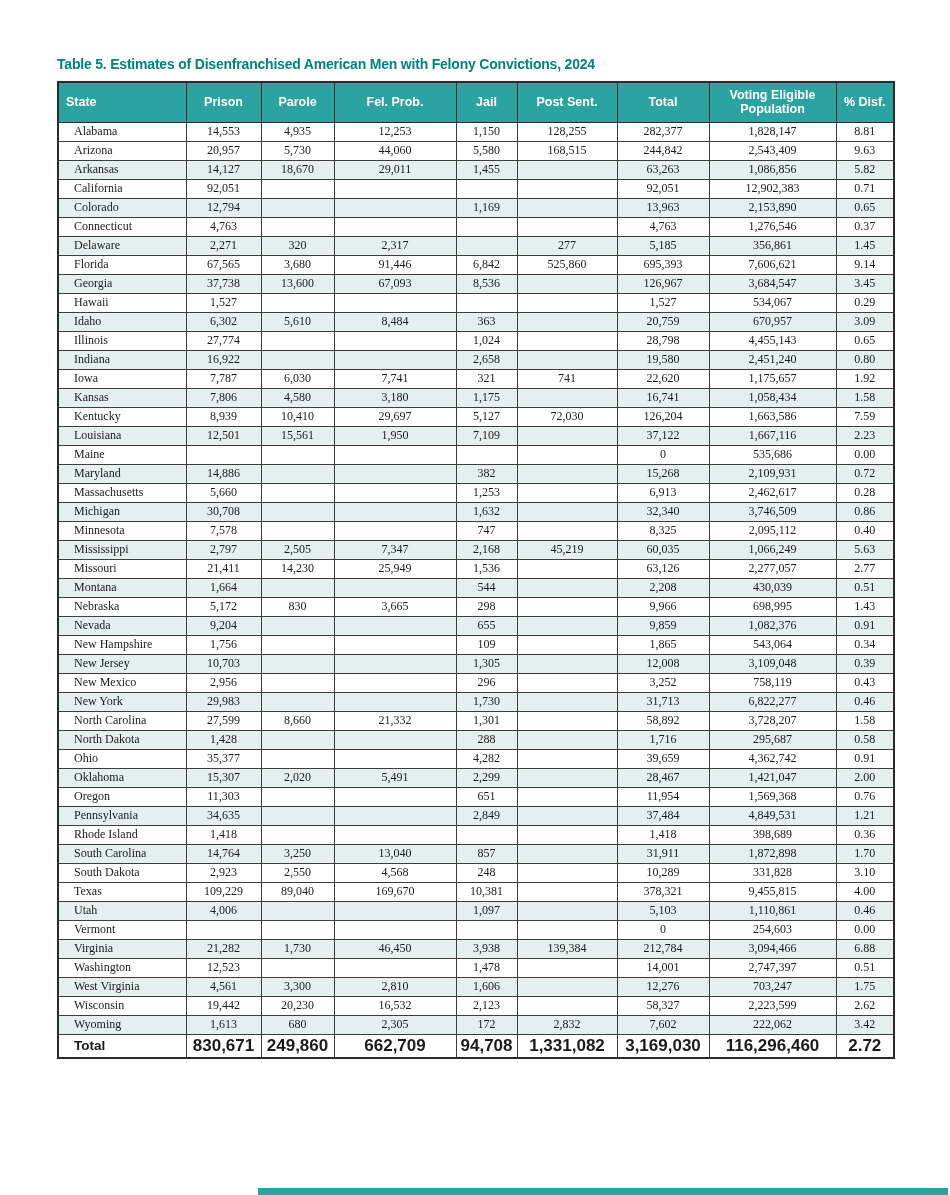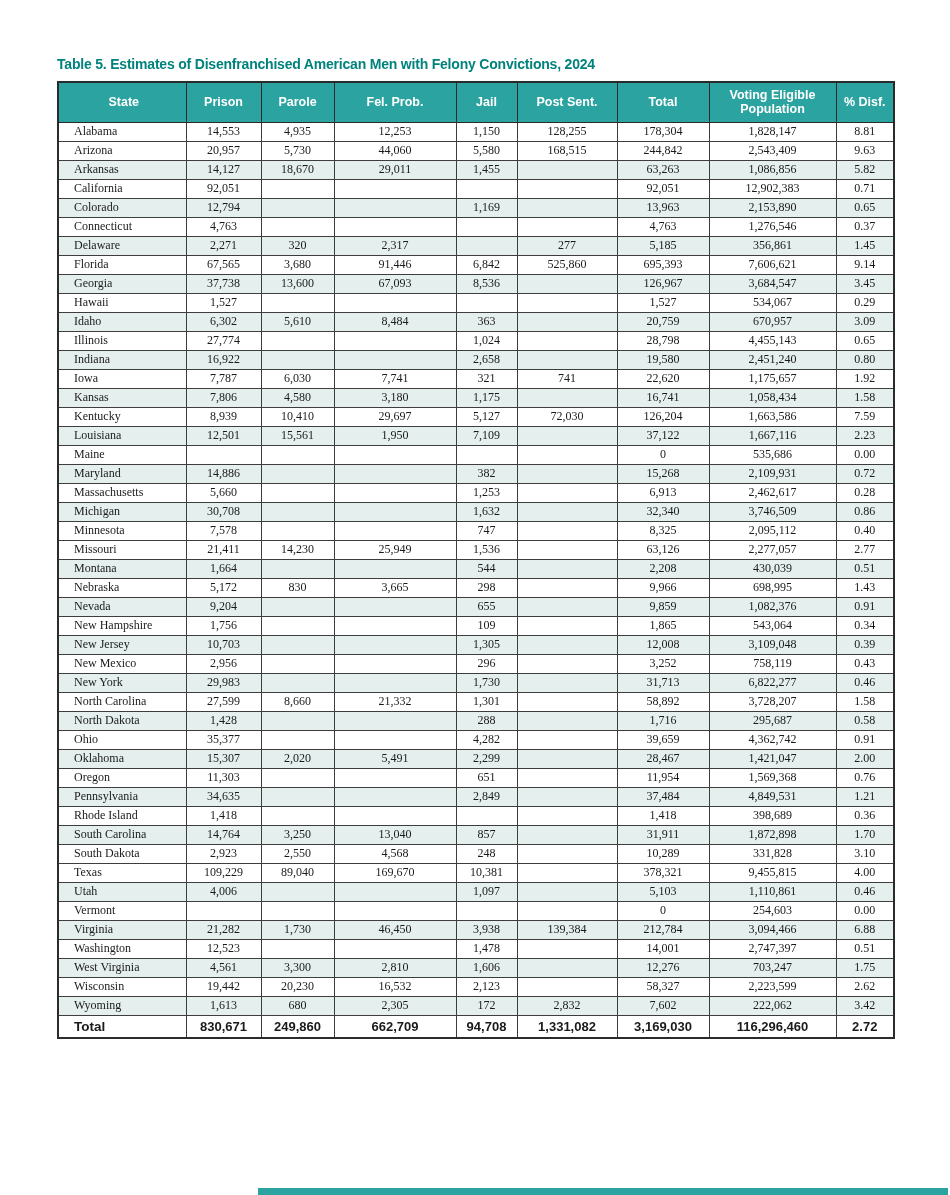--- a/index.html
+++ b/index.html
@@ -36,39 +36,39 @@
     font-family: "Liberation Sans", sans-serif;
     font-weight: bold;
     font-size: 12.5px;
     height: 40px;
     text-align: center;
     vertical-align: middle;
     padding: 2px 4px;
     border: 1px solid #2b2b2b;
     line-height: 1.15;
   }
-  table.data-table th.col-state { text-align: center; padding-left: 7px; }
+  table.data-table th.col-state { text-align: left; padding-left: 7px; }
   table.data-table td {
     font-family: "Liberation Serif", serif;
     font-size: 12px;
     color: #1a1a1a;
     height: 19px;
     padding: 1px 4px;
     border: 1px solid #3d3d3d;
     text-align: center;
     vertical-align: middle;
     white-space: nowrap;
     overflow: hidden;
   }
   table.data-table td.state-cell { text-align: left; padding-left: 15px; }
   table.data-table tbody tr.shaded td { background: var(--shaded-bg, #e4efee); }
   table.data-table tr.total-row td {
     font-family: "Liberation Sans", sans-serif;
     font-weight: bold;
-    font-size: 13px;
+    font-size: 17px;
     height: 23px;
     background: #ffffff;
     border-top: 1.5px solid #2b2b2b;
   }
   table.data-table tr.total-row td.state-cell { font-size: 13.5px; }
   .footer-bar {
     position: absolute;
     left: 258px; top: 1188px;
     width: 690px; height: 7px;
     background: var(--footer-bar, #2ba3a0);
@@ -106,21 +106,21 @@
       </tr>
     </thead>
     <tbody>
         <tr>
           <td class="state-cell">Alabama</td>
           <td>14,553</td>
           <td>4,935</td>
           <td>12,253</td>
           <td>1,150</td>
           <td>128,255</td>
-          <td>178,304</td>
+          <td>282,377</td>
           <td>1,828,147</td>
           <td>8.81</td>
         </tr>
         <tr>
           <td class="state-cell">Arizona</td>
           <td>20,957</td>
           <td>5,730</td>
           <td>44,060</td>
           <td>5,580</td>
           <td>168,515</td>
@@ -340,20 +340,31 @@
         <tr>
           <td class="state-cell">Minnesota</td>
           <td>7,578</td>
           <td></td>
           <td></td>
           <td>747</td>
           <td></td>
           <td>8,325</td>
           <td>2,095,112</td>
           <td>0.40</td>
+        </tr>
+        <tr class="shaded">
+          <td class="state-cell">Mississippi</td>
+          <td>2,797</td>
+          <td>2,505</td>
+          <td>7,347</td>
+          <td>2,168</td>
+          <td>45,219</td>
+          <td>60,035</td>
+          <td>1,066,249</td>
+          <td>5.63</td>
         </tr>
         <tr>
           <td class="state-cell">Missouri</td>
           <td>21,411</td>
           <td>14,230</td>
           <td>25,949</td>
           <td>1,536</td>
           <td></td>
           <td>63,126</td>
           <td>2,277,057</td>

